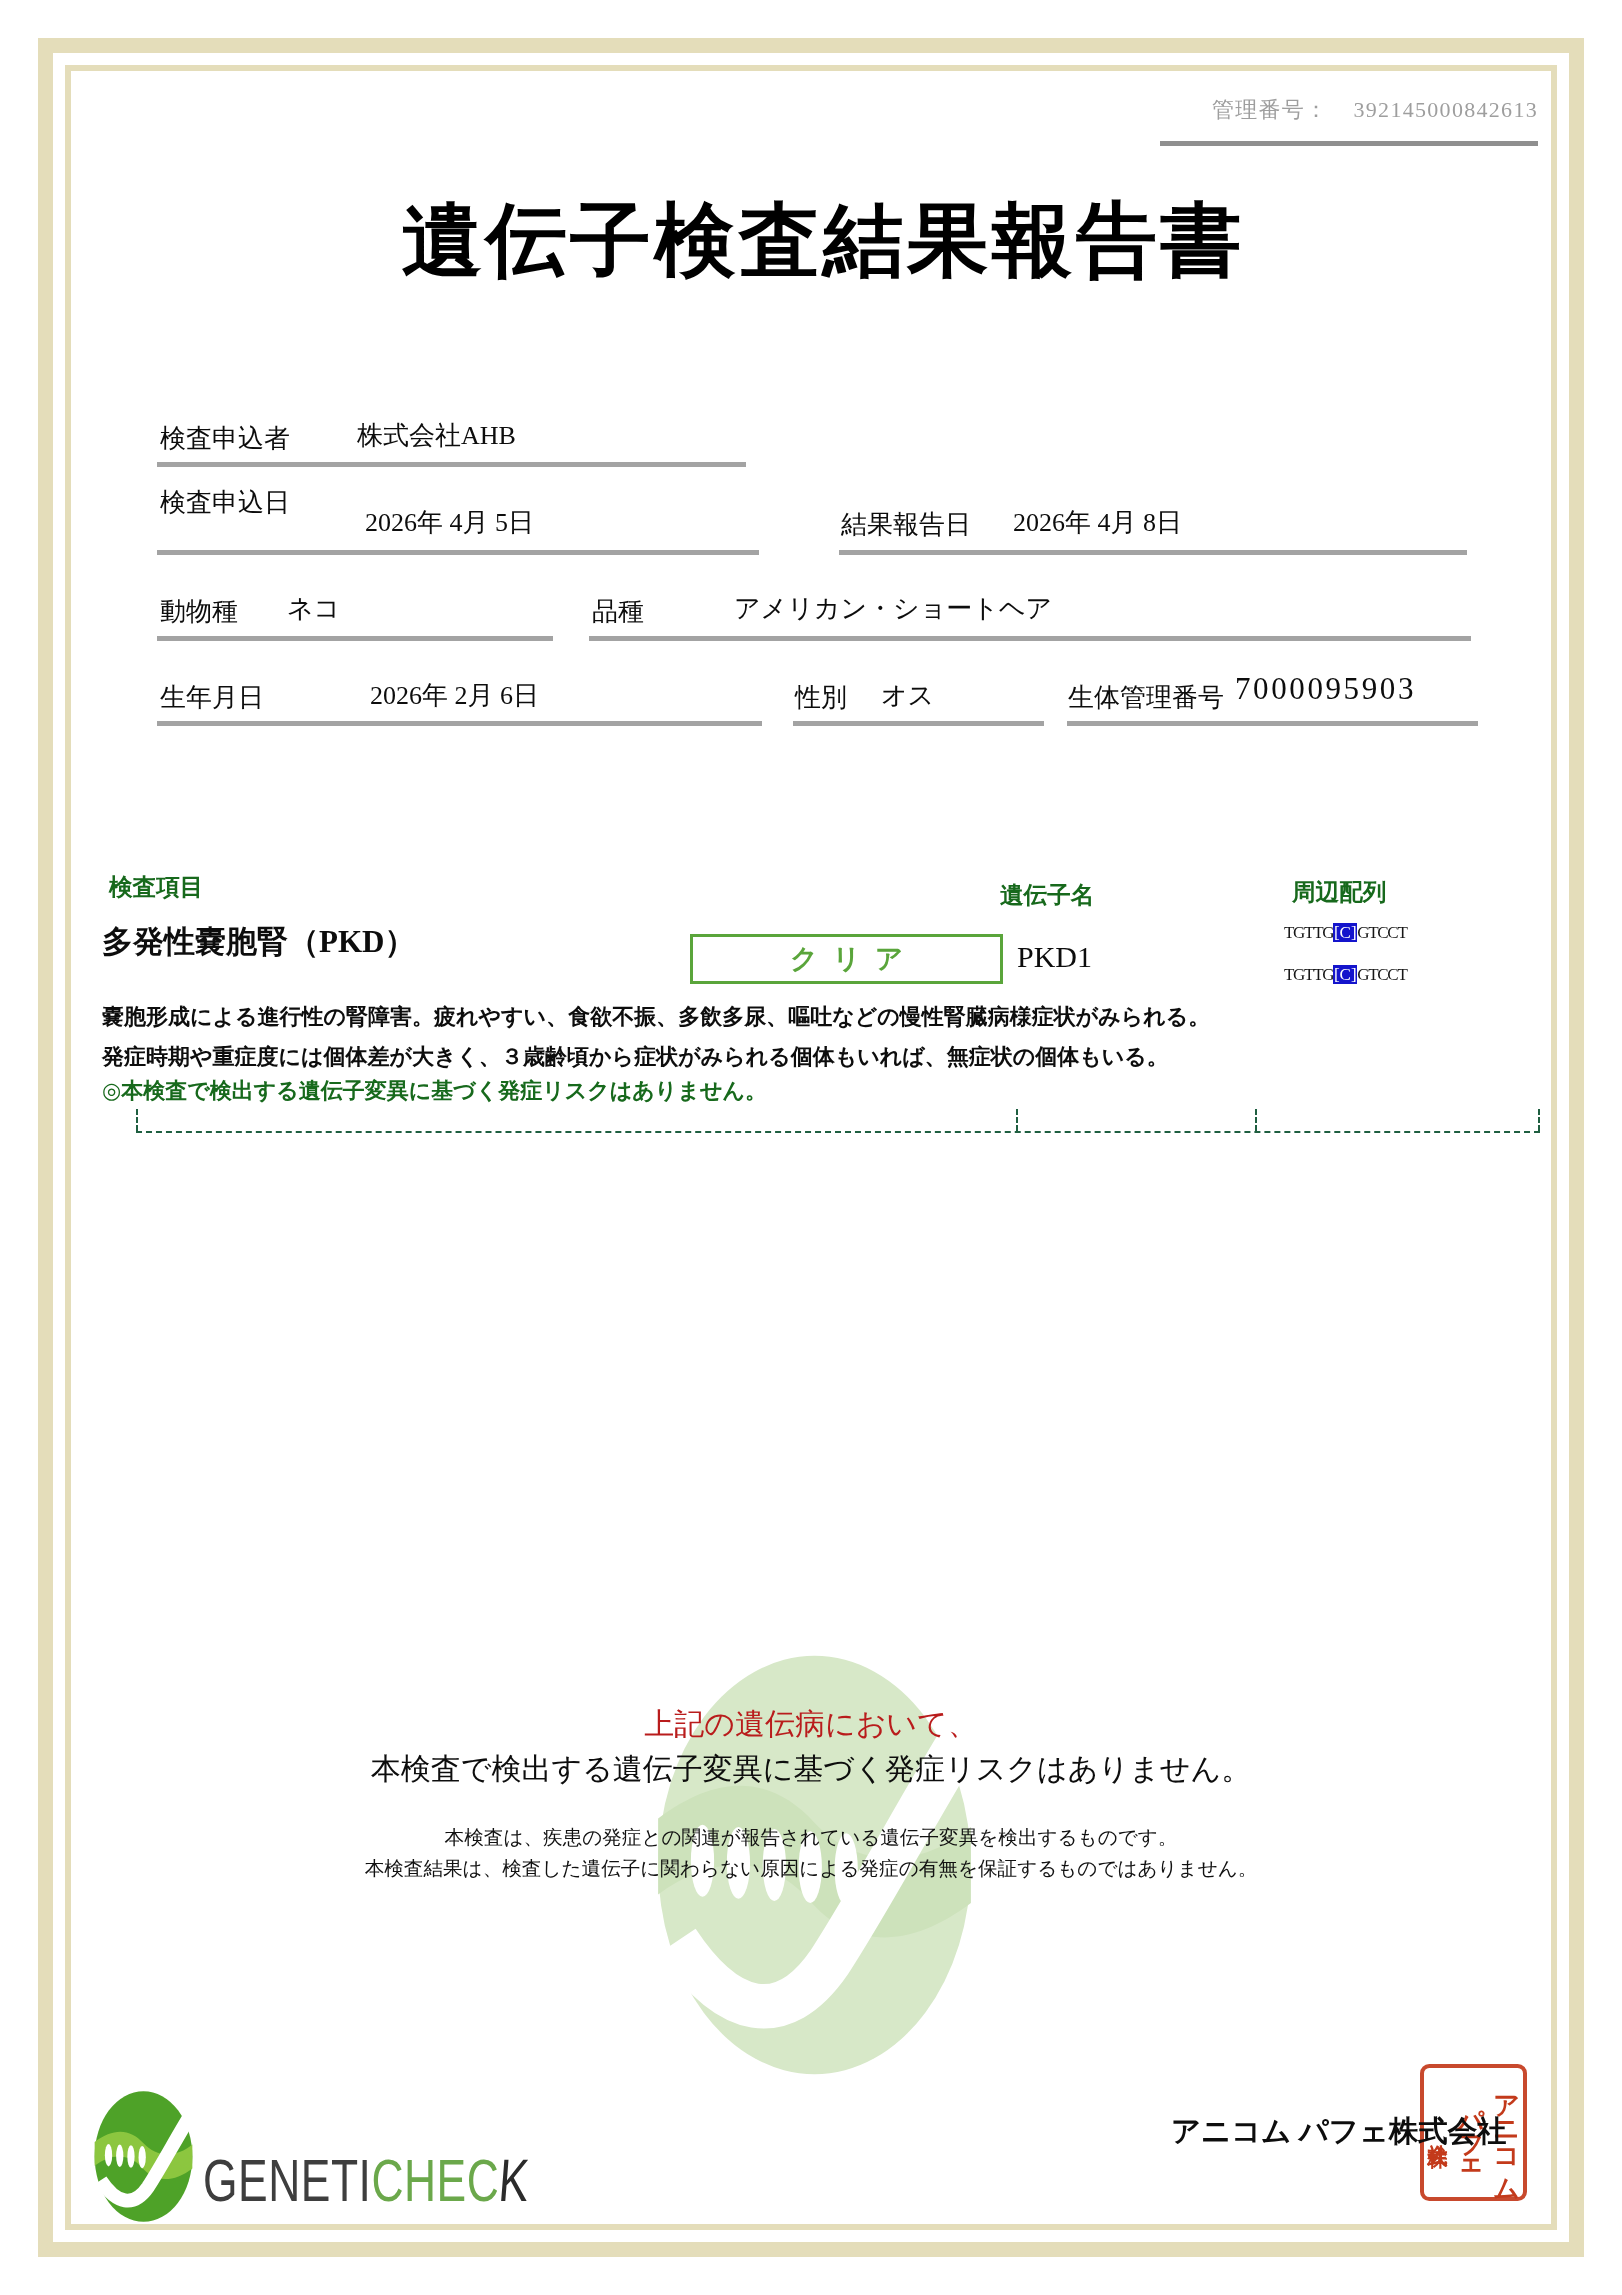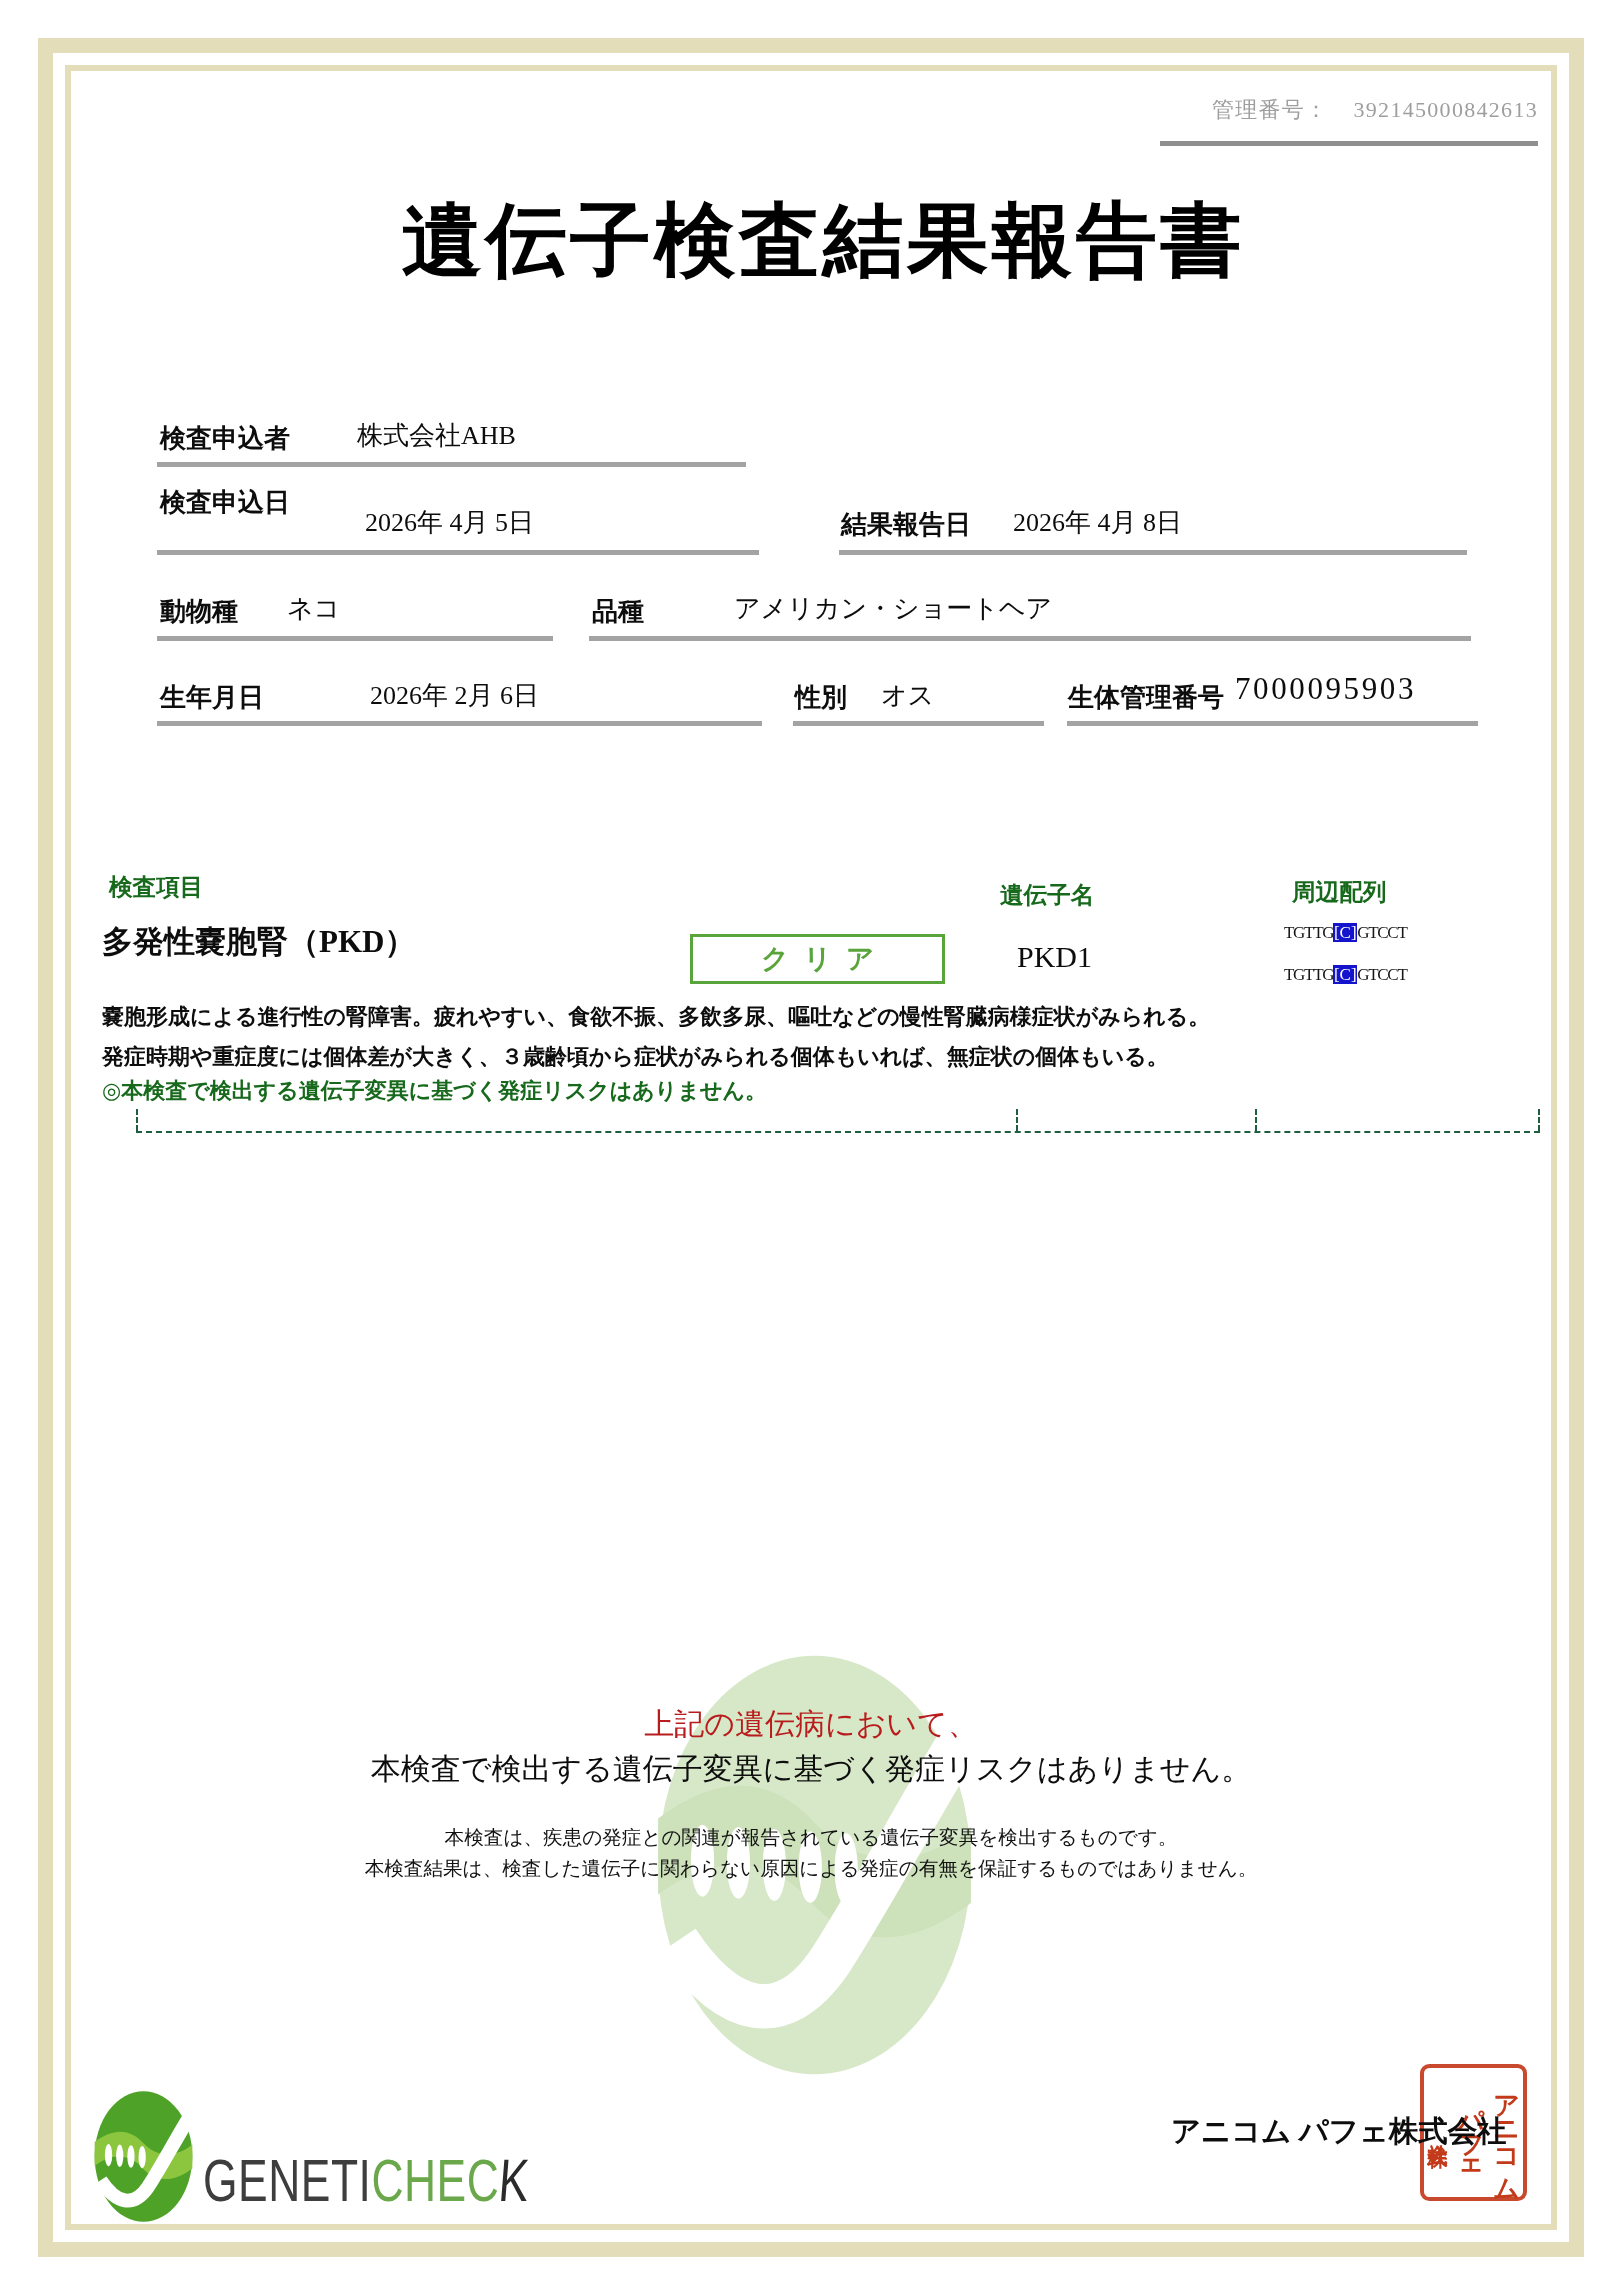--- a/index.html
+++ b/index.html
@@ -13,26 +13,26 @@
   .sans{font-family:"Liberation Sans","DejaVu Sans",sans-serif;}
   .mono{font-family:Liberation Serif, serif;text-align:right;}
   .ul{position:absolute;height:4.6px;background:#a3a3a3;}
   
   .ctrl{left:1093px;top:97px;width:445px;text-align:right;font-size:22px;color:#9e9e9e;letter-spacing:1.3px;}
   .ctrl-ul{left:1160px;top:141px;width:378px;height:4.6px;background:#8f8f8f;}
   
   .title{left:0;right:0;top:195px;text-align:center;font-size:81px;font-weight:bold;
          letter-spacing:3.3px;color:#000;padding-left:24px;}
   
-  .lbl{font-size:26px;font-weight:bold;}
+  .lbl{font-size:26px;font-weight:normal;}
   .val{font-size:26px;}
   .ghead{font-size:23.6px;font-weight:bold;color:#17691c;}
   
   .item-name{left:102px;top:924px;font-size:31px;font-weight:bold;}
-  .clear-box{position:absolute;left:690px;top:934px;width:255px;height:50px;
+  .clear-box{position:absolute;left:690px;top:934px;width:313px;height:50px;
              border:3.3px solid #5aa53b;box-sizing:border-box;}
   .clear-box span{display:block;text-align:center;line-height:43px;font-size:27.5px;color:#5aa53b;
              letter-spacing:14.4px;text-indent:14.4px;font-weight:bold;}
   .gene{left:1017px;top:940px;font-size:30px;}
   .seq{font-size:17px;letter-spacing:-1.3px;color:#161616;}
   .seq .hl{background:#1414cc;color:#ffffff;letter-spacing:0;padding:0 0.7px;}
   .desc{left:102px;font-size:22px;font-weight:bold;}
   .risk{left:102px;top:1078px;font-size:22px;font-weight:bold;color:#17691c;}
   .hdash{position:absolute;left:136px;top:1131px;width:1404px;height:0;border-top:2.6px dashed #1e5e40;}
   .vdash{position:absolute;width:0;border-left:2px dashed #1e5e40;height:22px;top:1109px;}

